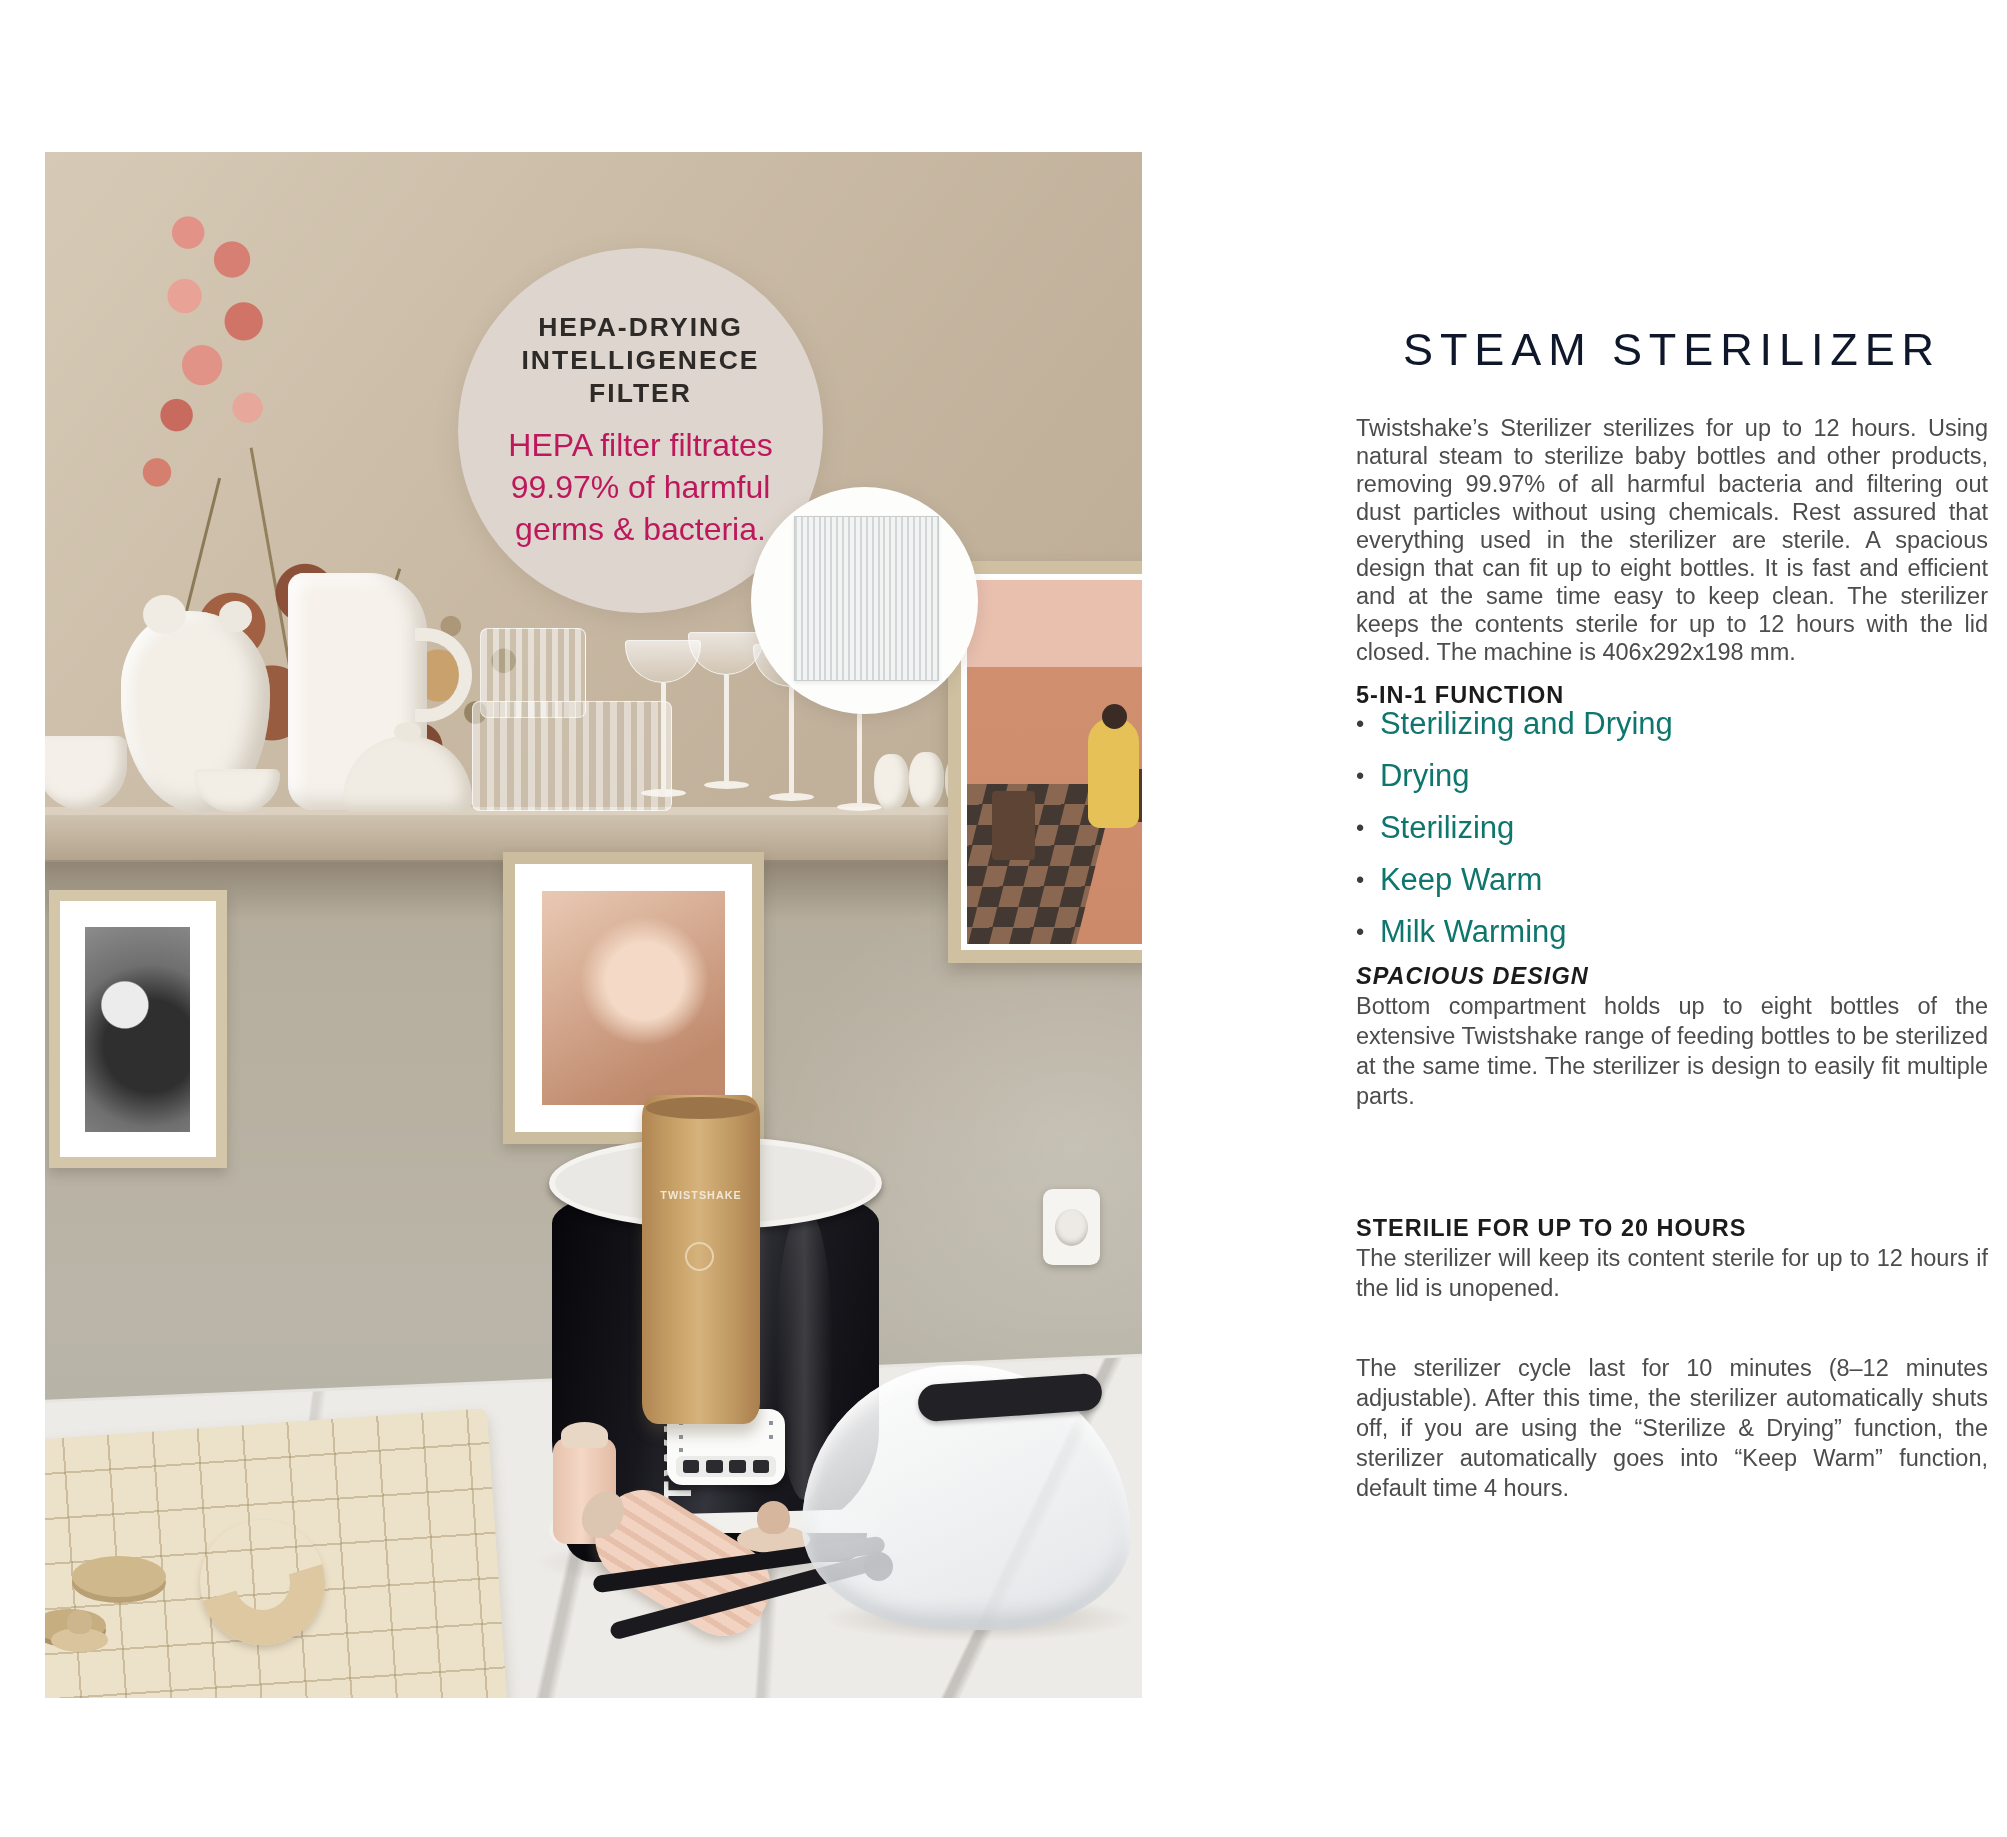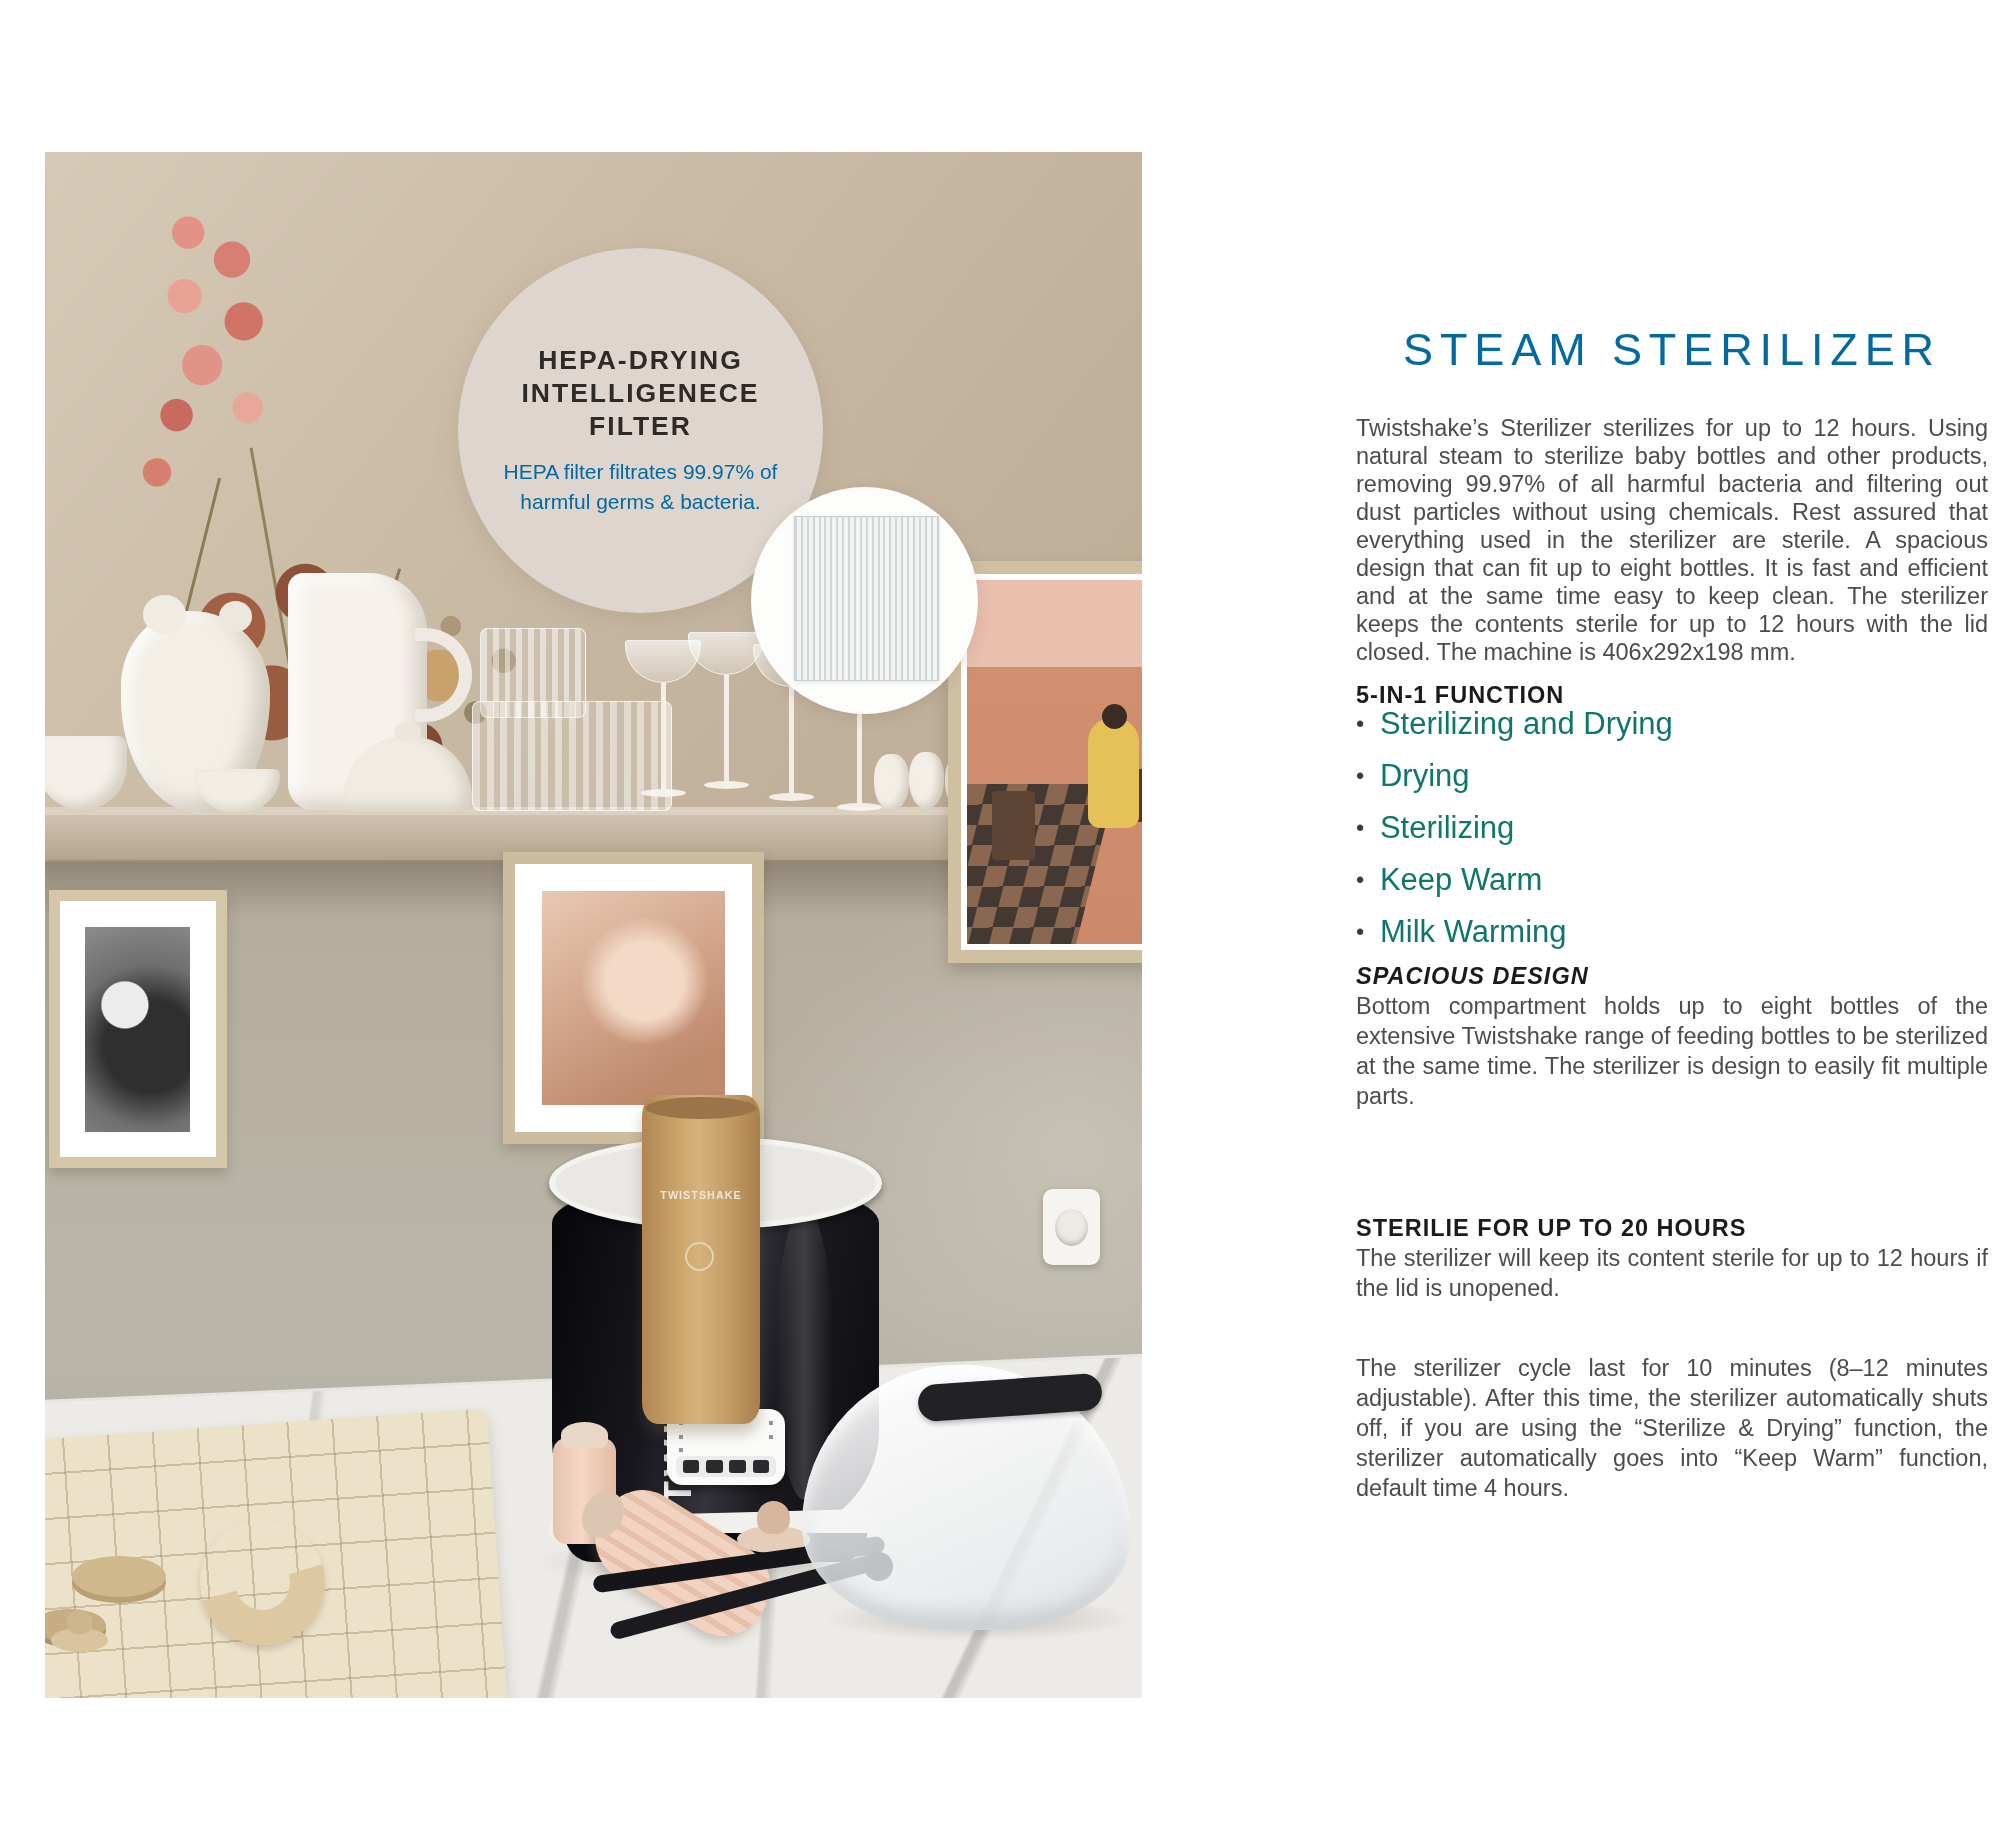--- a/index.html
+++ b/index.html
@@ -26,22 +26,22 @@
   .shelf-shadow{ left:0; top:708px; width:943px; height:59px;
     background:linear-gradient(180deg,rgba(84,70,54,.38),rgba(84,70,54,0)); }
 
   
   .badge { left:413px; top:96px; width:365px; height:365px; border-radius:50%;
     background:#ded6ce; box-shadow:0 5.9px 23.5px rgba(120,105,90,.18);
     display:flex; flex-direction:column; align-items:center; justify-content:center;
     text-align:center; padding:29px 35px; }
   .badge-title { position:static; max-width:323px; font-weight:bold; font-size:26.5px;
     line-height:33px; letter-spacing:2px; color:#2e2a27; }
-  .badge-body  { position:static; max-width:323px; margin-top:13.7px; font-size:21px;
-    line-height:30px; color:#0369a1; }
+  .badge-body  { position:static; max-width:323px; margin-top:13.7px; font-size:32px;
+    line-height:42px; color:#be185d; }
 
   .filter-circle { left:706px; top:335px; width:227px; height:227px; border-radius:50%;
     background:#fdfdfc; box-shadow:0 3.9px 15.7px rgba(110,100,90,.18); }
   .filter-img { left:43px; top:29px; width:145px; height:165px;
     background-color:#eef0f0;
     background-image:
       repeating-linear-gradient(90deg,#d2d6d7 0 2px,#f2f4f4 2px 5.9px),
       linear-gradient(180deg, transparent 0 30%, #c6cacb 30% 31%, transparent 31% 63%, #c6cacb 63% 64%, transparent 64% 90%, #c6cacb 90% 91%, transparent 91%);
     border:1px solid #c9cdce; box-shadow:0 2px 3.9px rgba(0,0,0,.08); }
 
@@ -244,21 +244,21 @@
   .bottle-lying::after { content:""; position:absolute; left:-19.6px; top:23.5px; width:39px; height:49px;
     background:#dcc6b1; border-radius:50%; }
   .teat-mid { left:692px; top:1374px; width:73px; height:27.4px; background:#e4cdb9; border-radius:50%; }
   .teat-mid::before { content:""; position:absolute; left:19.6px; top:-25.5px; width:33px; height:33px;
     background:#d7b69e; border-radius:50% 50% 42% 42%; }
 
   
   .copy { position:absolute; left:1356px; top:0; width:632px; height:1838px; }
   .copy > * { position:absolute; left:0; width:632px; }
   .title { top:323px; text-align:center; font-size:45px; line-height:53px;
-    letter-spacing:6.9px; font-weight:500; color:#0369a1; }
+    letter-spacing:6.9px; font-weight:500; color:#0f172a; }
   .intro { top:414px; font-size:23.5px; line-height:28px; color:#4c4c4c;
     text-align:justify; }
   .h-sec { font-weight:bold; font-size:23.5px; line-height:27.4px; letter-spacing:1px; color:#1b1b1b; }
   .h-func { top:682px; }
   .bullets { top:712px; }
   .bullet { position:relative; display:flex; align-items:center; gap:15.7px;
     margin-bottom:27.4px; font-size:31px; line-height:24.5px; color:#0f766e; }
   .bullet::before { content:"•"; color:#3c3c3c; font-size:23.5px; line-height:24.5px; }
   .b-sec { font-size:23.5px; line-height:30px; color:#4c4c4c; text-align:justify; }
   .h-spacious { top:963px;font-style:italic; } .t-spacious { top:991px; }

